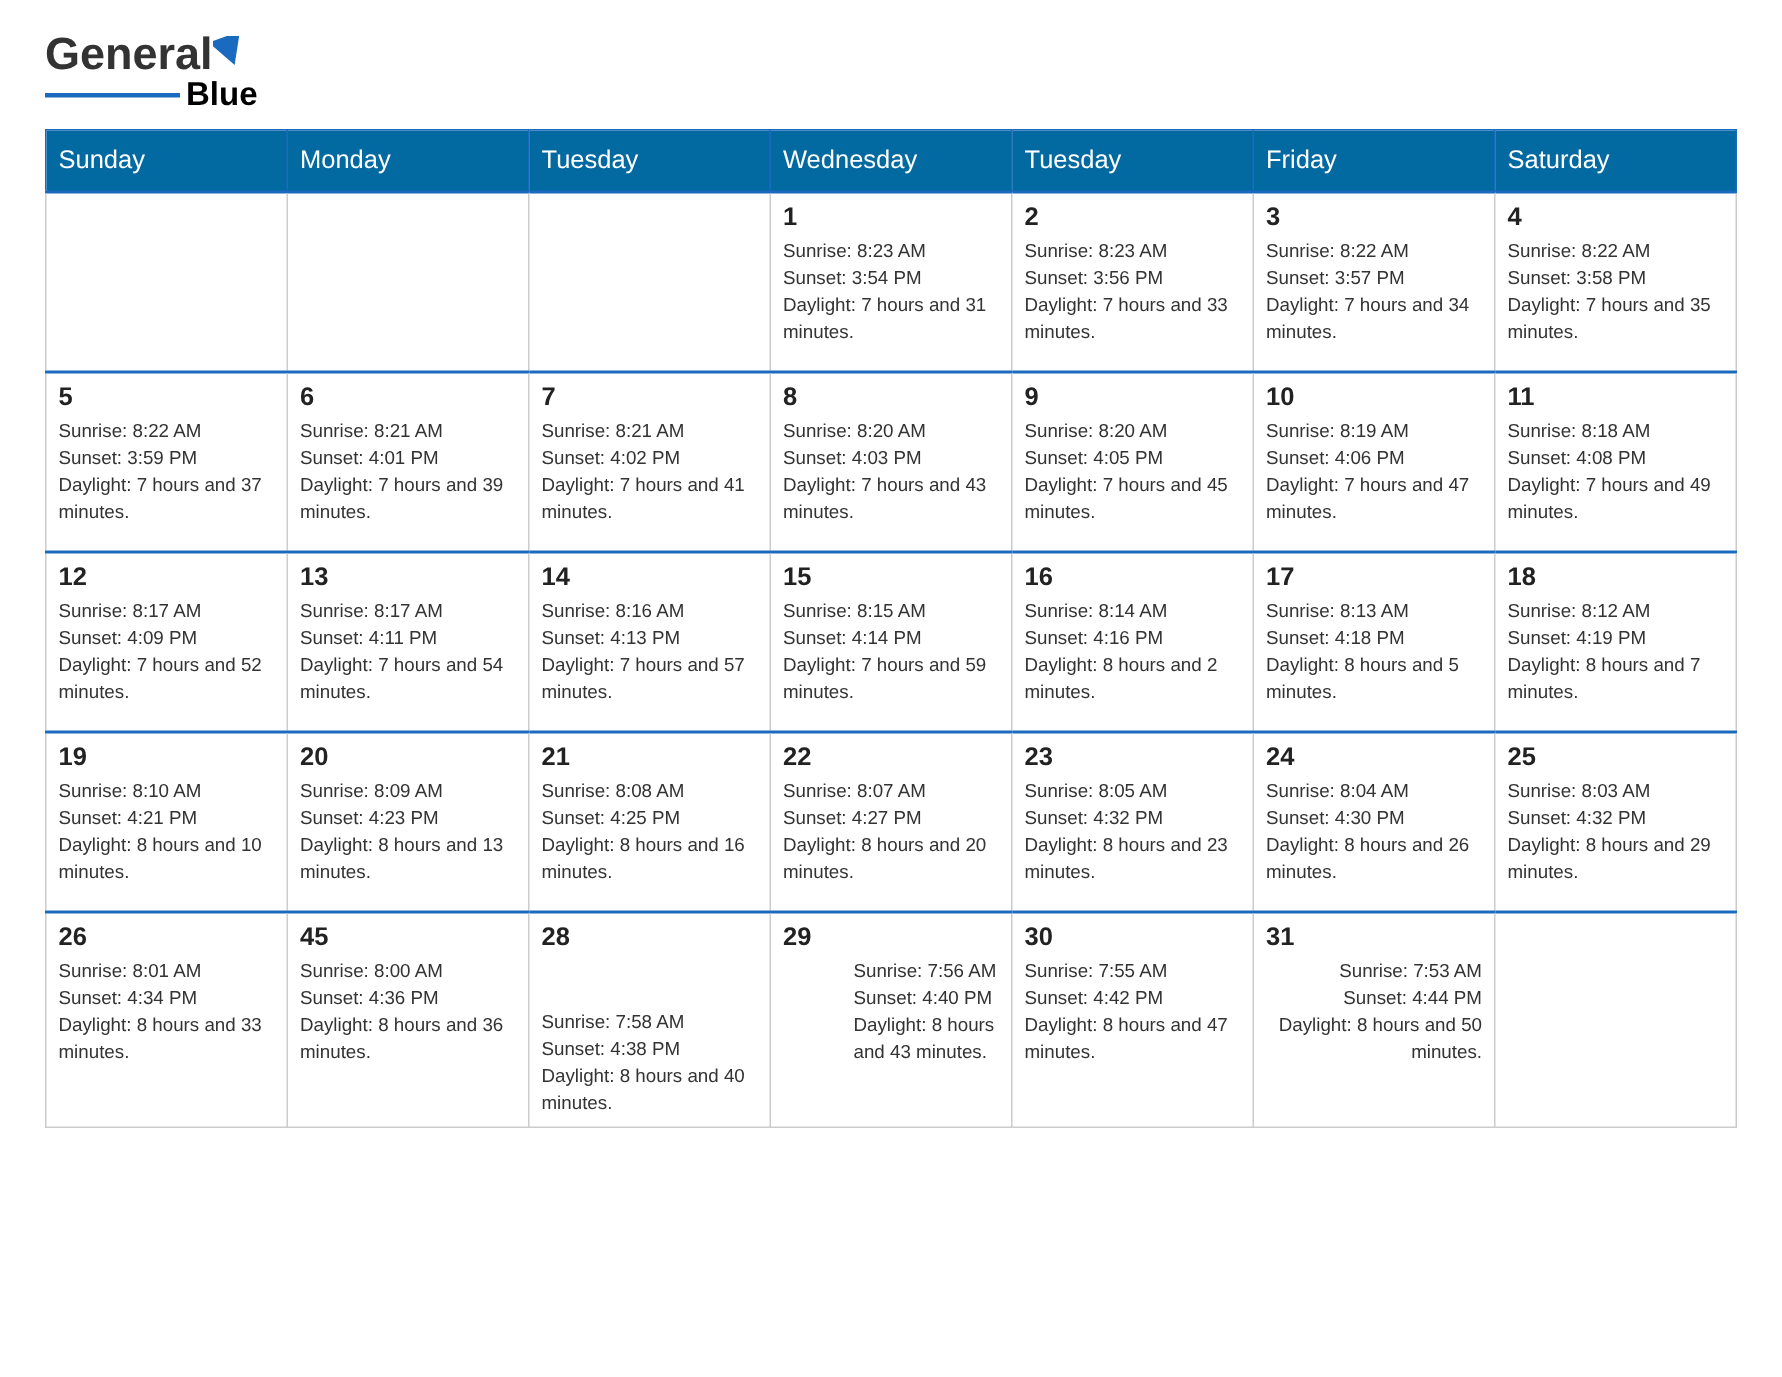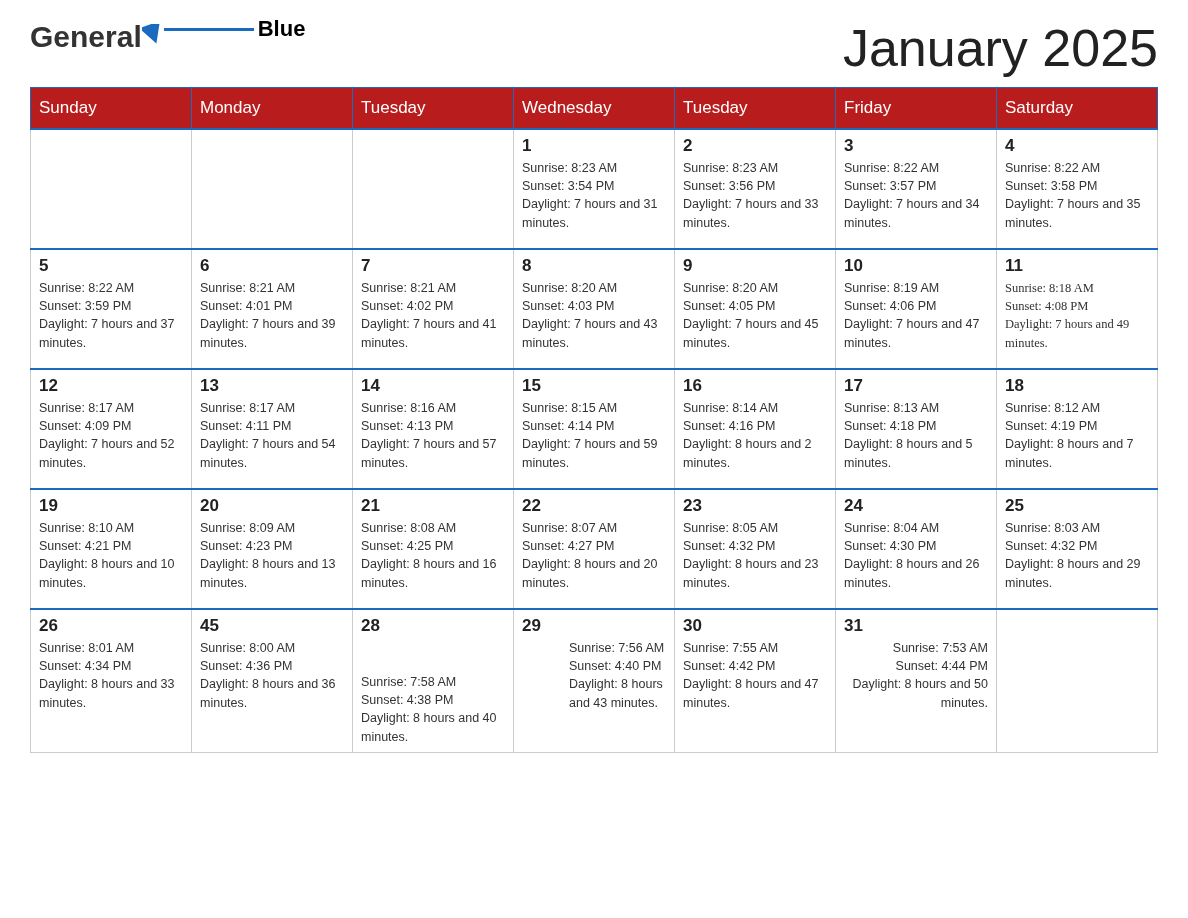--- a/index.html
+++ b/index.html
@@ -11,21 +11,21 @@
       padding: 20px 30px;
     }
     .header-area {
       display: flex;
       justify-content: space-between;
       align-items: flex-start;
       margin-bottom: 10px;
     }
     .logo-area {
       display: flex;
-      flex-direction: row;
+      flex-direction: column;
       align-items: flex-start;
     }
     .title-area {
       text-align: right;
     }
     .month-title {
       font-size: 52px;
       font-weight: normal;
       color: #222;
       line-height: 1.1;
@@ -34,21 +34,21 @@
       font-size: 20px;
       color: #444;
       margin-top: 4px;
     }
     .calendar-table {
       width: 100%;
       border-collapse: collapse;
       margin-top: 8px;
     }
     .calendar-table th {
-      background: #b91c1c;
+      background: #0369a1;
       color: #fff;
       font-size: 17px;
       font-weight: normal;
       padding: 10px 8px;
       text-align: left;
       border: 1px solid #1a6bbf;
     }
     .calendar-table td {
       border: 1px solid #ccc;
       border-top: 2px solid #1a6bbf;
@@ -82,21 +82,20 @@
       <svg width="22" height="28" viewBox="0 0 22 28" style="margin-left:-2px; margin-bottom:-2px;">
         <polygon points="0,0 22,0 11,20" fill="#1a6bbf" transform="rotate(-20, 11, 10)"></polygon>
       </svg>
     </div>
     <div style="display:flex; align-items:center; margin-top:-4px;">
       <div style="height:3px; background:#1a6bbf; width:90px;"></div>
       <span style="font-size:22px; font-weight:bold; color:#000000; margin-left:4px;">Blue</span>
     </div>
   </div>
   <div class="title-area">
-    <div class="month-title">January 2025</div>
   </div>
 </div>
 
 <table class="calendar-table">
   <thead>
     <tr>
     <th>Sunday</th>
         <th>Monday</th>
         <th>Tuesday</th>
         <th>Wednesday</th>
@@ -167,21 +166,21 @@
 Daylight: 7 hours and 45 minutes.</div>
         </td>
         <td>
           <span class="day-number">10</span>
           <div class="day-info" style="white-space: pre-line;">Sunrise: 8:19 AM
 Sunset: 4:06 PM
 Daylight: 7 hours and 47 minutes.</div>
         </td>
         <td>
           <span class="day-number">11</span>
-          <div class="day-info" style="white-space: pre-line; font-family: Liberation Serif, serif;">Sunrise: 8:18 AM
+          <div class="day-info" style="white-space: pre-line;">Sunrise: 8:18 AM
 Sunset: 4:08 PM
 Daylight: 7 hours and 49 minutes.</div>
         </td>
       </tr>
       <tr>
         <td>
           <span class="day-number">12</span>
           <div class="day-info" style="white-space: pre-line;">Sunrise: 8:17 AM
 Sunset: 4:09 PM
 Daylight: 7 hours and 52 minutes.</div>

